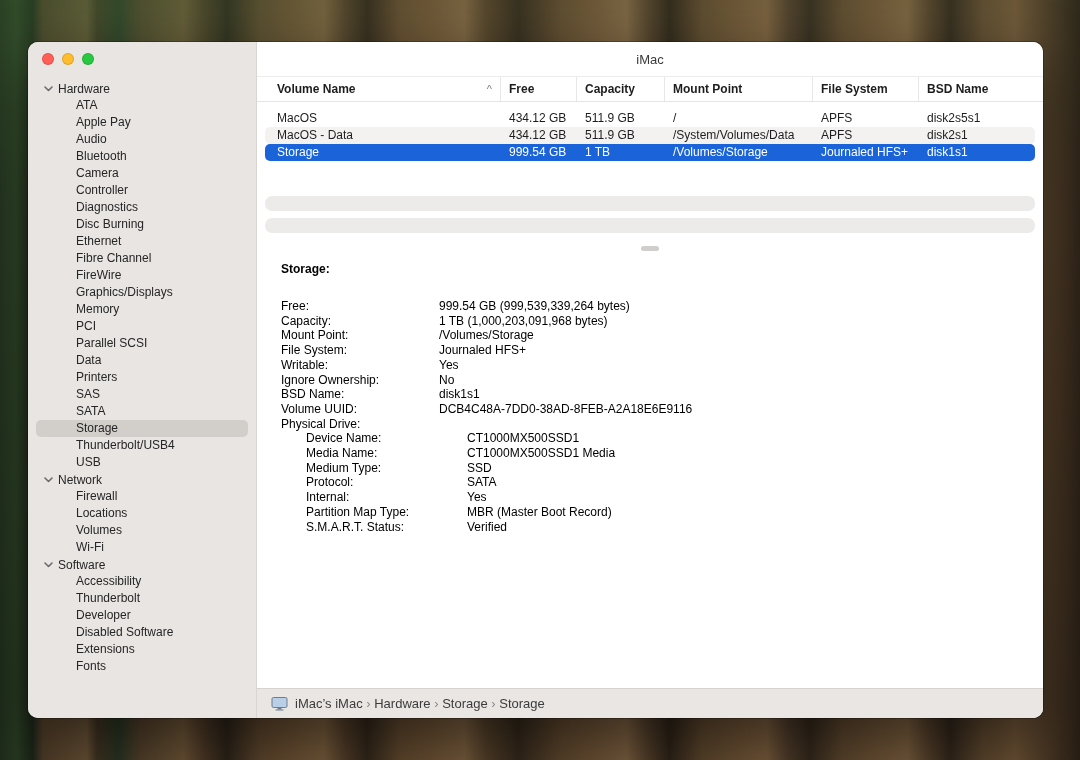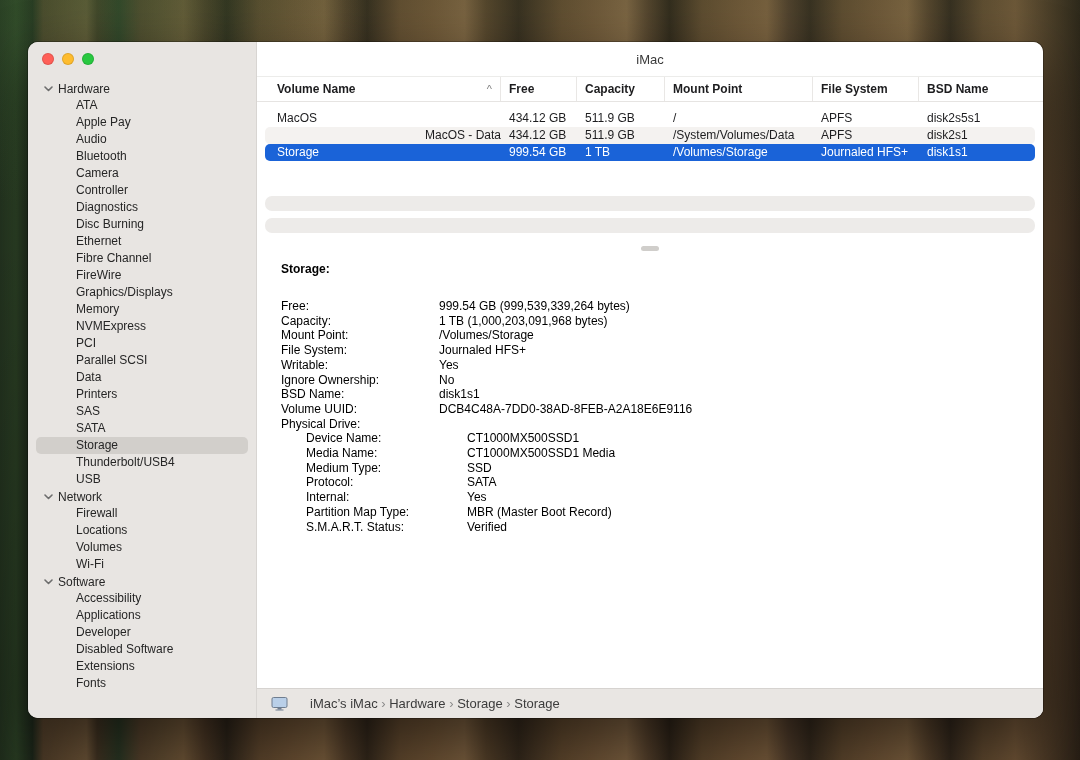--- a/index.html
+++ b/index.html
@@ -55,21 +55,21 @@
   .pill{width:18px;height:5px;border-radius:2.5px;background:#d0cecb;}
   .details{position:absolute;top:220px;left:24px;right:16px;color:#000;}
   .dheading{font-weight:700;font-size:12px;}
   .dfields{margin-top:23px;}
   .drow{display:flex;line-height:14.7px;font-size:12px;gap:36px;}
   .dlabel{width:122px;flex:none;white-space:nowrap;}
   .dvalue{white-space:nowrap;}
   .drow.ind1{padding-left:25px;}
   .drow.ind1 .dlabel{width:125px;}
   .bottombar{position:absolute;left:0;right:0;bottom:0;height:30px;background:#e9e6e3;border-top:1px solid #d6d3d0;
-    display:flex;align-items:center;padding:0 14px;gap:22px;box-sizing:border-box;}
+    display:flex;align-items:center;padding:0 14px;gap:7px;box-sizing:border-box;}
   .bc{font-size:13px;color:#3c3c3c;white-space:nowrap;}
   .bc-sep{color:#8a8a8a;}
 </style>
 </head>
 <body>
 
 <div class="window">
 
   <div class="content">
     <div class="titlebar">
@@ -100,21 +100,21 @@
     <div class="vrows">
         <div class="vrow">
           <span class="vcell" style="width: 236px;">MacOS</span>
           <span class="vcell" style="width: 76px;">434.12 GB</span>
           <span class="vcell" style="width: 88px;">511.9 GB</span>
           <span class="vcell" style="width: 148px;">/</span>
           <span class="vcell" style="width: 106px;">APFS</span>
           <span class="vcell" style="width: 125px;">disk2s5s1</span>
         </div>
         <div class="vrow alt">
-          <span class="vcell" style="width: 236px; text-align: right;">MacOS - Data</span>
+          <span class="vcell" style="width: 236px;">MacOS - Data</span>
           <span class="vcell" style="width: 76px;">434.12 GB</span>
           <span class="vcell" style="width: 88px;">511.9 GB</span>
           <span class="vcell" style="width: 148px;">/System/Volumes/Data</span>
           <span class="vcell" style="width: 106px;">APFS</span>
           <span class="vcell" style="width: 125px;">disk2s1</span>
         </div>
         <div class="vrow selected" style="background: rgb(26, 99, 216);">
           <span class="vcell" style="width: 236px;">Storage</span>
           <span class="vcell" style="width: 76px;">999.54 GB</span>
           <span class="vcell" style="width: 88px;">1 TB</span>
@@ -234,21 +234,20 @@
         <div class="sb-item">Bluetooth</div>
         <div class="sb-item">Camera</div>
         <div class="sb-item">Controller</div>
         <div class="sb-item">Diagnostics</div>
         <div class="sb-item">Disc Burning</div>
         <div class="sb-item">Ethernet</div>
         <div class="sb-item">Fibre Channel</div>
         <div class="sb-item">FireWire</div>
         <div class="sb-item">Graphics/Displays</div>
         <div class="sb-item">Memory</div>
-        <div class="sb-item">NVMExpress</div>
         <div class="sb-item">PCI</div>
         <div class="sb-item">Parallel SCSI</div>
         <div class="sb-item">Data</div>
         <div class="sb-item">Printers</div>
         <div class="sb-item">SAS</div>
         <div class="sb-item">SATA</div>
         <div class="sb-item selected" style="background: rgb(210, 207, 203);">Storage</div>
         <div class="sb-item">Thunderbolt/USB4</div>
         <div class="sb-item">USB</div>
         <div class="sb-section">
@@ -265,21 +264,21 @@
         <div class="sb-item">Wi-Fi</div>
         <div class="sb-section">
           <span class="chev">
             <svg width="9" height="6" viewBox="0 0 9 6">
               <path d="M1 1l3.5 3.5L8 1" fill="none" stroke="#6d6d6d" stroke-width="1.6" stroke-linecap="round" stroke-linejoin="round"></path>
             </svg>
           </span>
           <span class="sb-sec-label">Software</span>
         </div>
         <div class="sb-item">Accessibility</div>
-        <div class="sb-item">Applications</div>
+        <div class="sb-item">Thunderbolt</div>
         <div class="sb-item">Developer</div>
         <div class="sb-item">Disabled Software</div>
         <div class="sb-item">Extensions</div>
         <div class="sb-item">Fonts</div>
       </div>
   </div>
 
 </div>
 
 </body></html>

